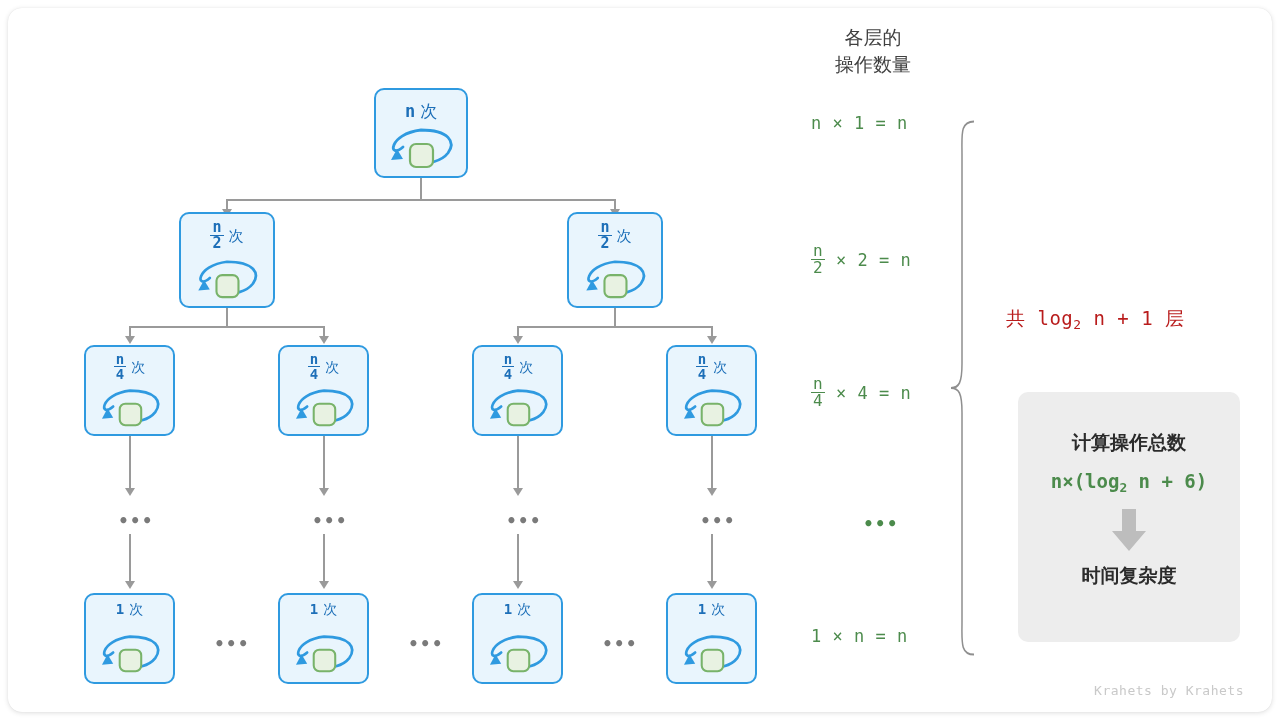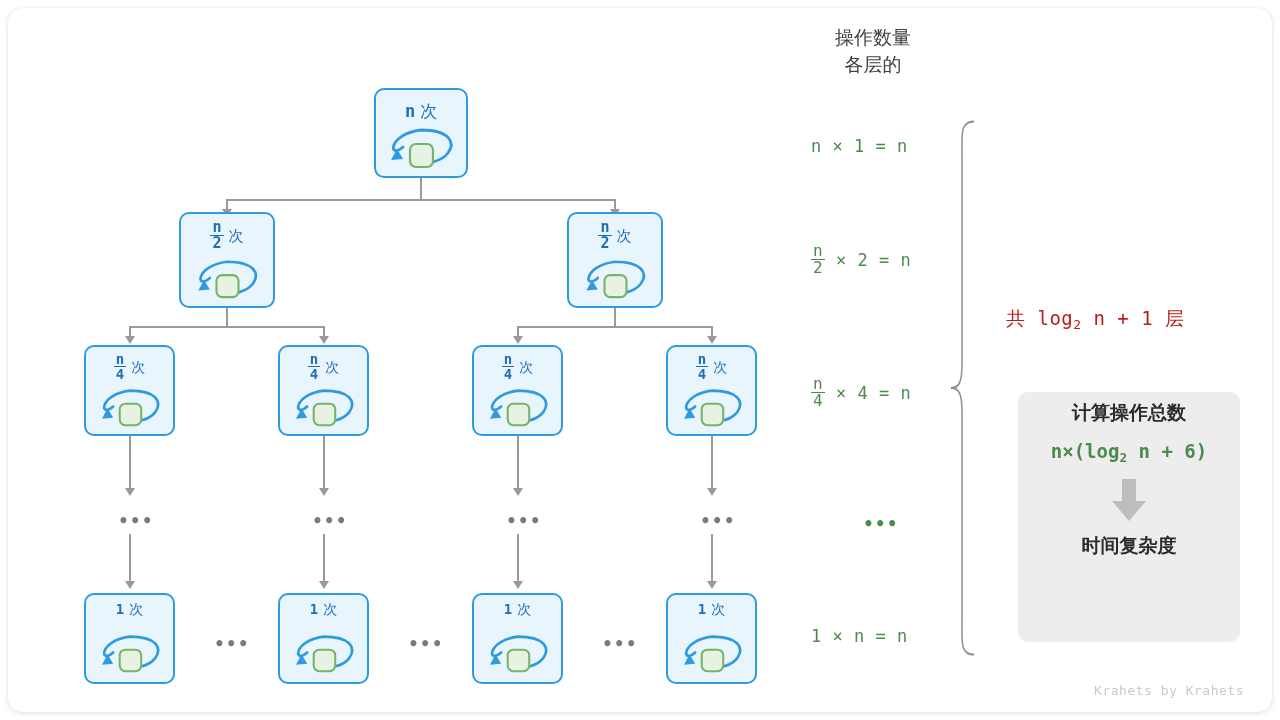--- a/index.html
+++ b/index.html
@@ -136,22 +136,22 @@
     font-size: 13px;
     letter-spacing: 0.5px;
   }
 </style>
 </head>
 <body>
 
 <div id="card">
 
   <div class="hdr abs" style="left:790px; top:16px; width:150px;">
+    <div>各层的</div>
     <div>操作数量</div>
-    <div>各层的</div>
   </div>
 
   <div class="edge v abs" style="left:412px; top:170px; height:22px;"></div>
   <div class="edge h abs" style="left:219px; top:191px; width:389px;"></div>
   <div class="edge v abs" style="left:218px; top:191px; height:13px;"></div>
   <div class="arrowhead abs" style="left:214px; top:201px;"></div>
   <div class="edge v abs" style="left:606px; top:191px; height:13px;"></div>
   <div class="arrowhead abs" style="left:602px; top:201px;"></div>
 
   <div class="edge v abs" style="left:218px; top:300px; height:19px;"></div>
@@ -331,21 +331,21 @@
     </div>
     <div class="loop" style="top:36px;">
       <svg width="72" height="43" viewBox="0 0 76 46">
         <path d="M56 21 C 71 8, 71 34, 38 38 C 10 38, 3 26, 11 15 C 18 6, 32 4, 40 5" fill="none" stroke="#2f9ae0" stroke-width="2.8" stroke-linecap="round" transform="rotate(180 38 22)"></path>
         <path d="M14 25 l6 10 l-12 1 z" fill="#2f9ae0"></path>
         <rect x="27" y="20" width="23" height="23" rx="6" fill="#e8f2e2" stroke="#78b36a" stroke-width="2.2"></rect>
       </svg>
     </div>
   </div>
 
-  <div class="formula" style="left:803px; top:128px;">
+  <div class="formula" style="left:803px; top:105px;">
     <span>n</span>
     <span>×</span>
     <span>1</span>
     <span>=</span>
     <span>n</span>
   </div>
 
   <div class="formula" style="left:803px; top:236px;">
     <span class="frac"><span class="num">n</span><span class="den">2</span></span>
     <span>×</span>
@@ -377,21 +377,21 @@
       <path d="M28 4 C 14 4, 16 14, 16 28 L16 182 C 16 196, 13 200, 5 200 C 13 200, 16 204, 16 218
                L16 372 C 16 386, 14 396, 28 396" fill="none" stroke="#8f8f8f" stroke-width="1.5" transform="translate(0,0) scale(1,1.36)"></path>
     </svg>
   </div>
 
   <div class="layers" style="left:998px; top:298px;">
     <span>共 log</span><sub>2</sub><span> n + 1 层</span>
   </div>
 
   <div id="summary">
-    <div class="title" style="margin-top:8px;">计算操作总数</div>
+    <div class="title" style="margin-top:38px;">计算操作总数</div>
     <div class="green" style="margin-top:14px;">
       <span>n×(log</span><sub>2</sub><span> n + 6)</span>
     </div>
     <div class="bigarrow" style="margin-top:14px;">
       <svg width="46" height="44" viewBox="0 0 46 44">
         <path d="M16 0 h14 v22 h10 L23 42 L6 22 h10 z" fill="#bdbdbd"></path>
       </svg>
     </div>
     <div class="title" style="margin-top:10px;">时间复杂度</div>
   </div>

